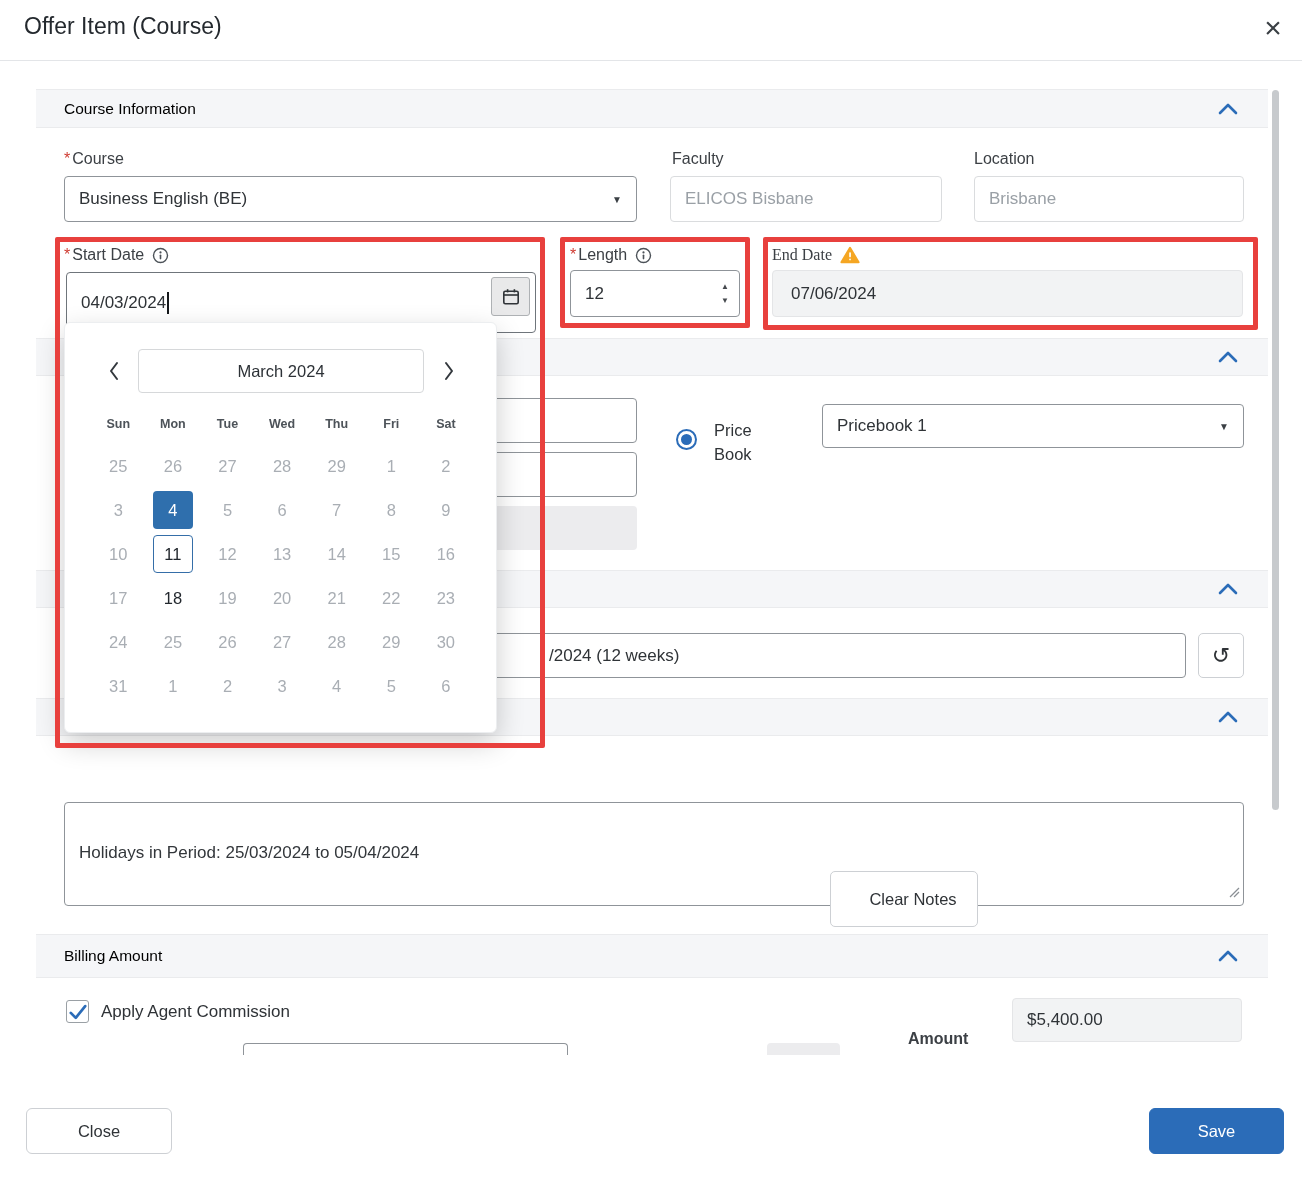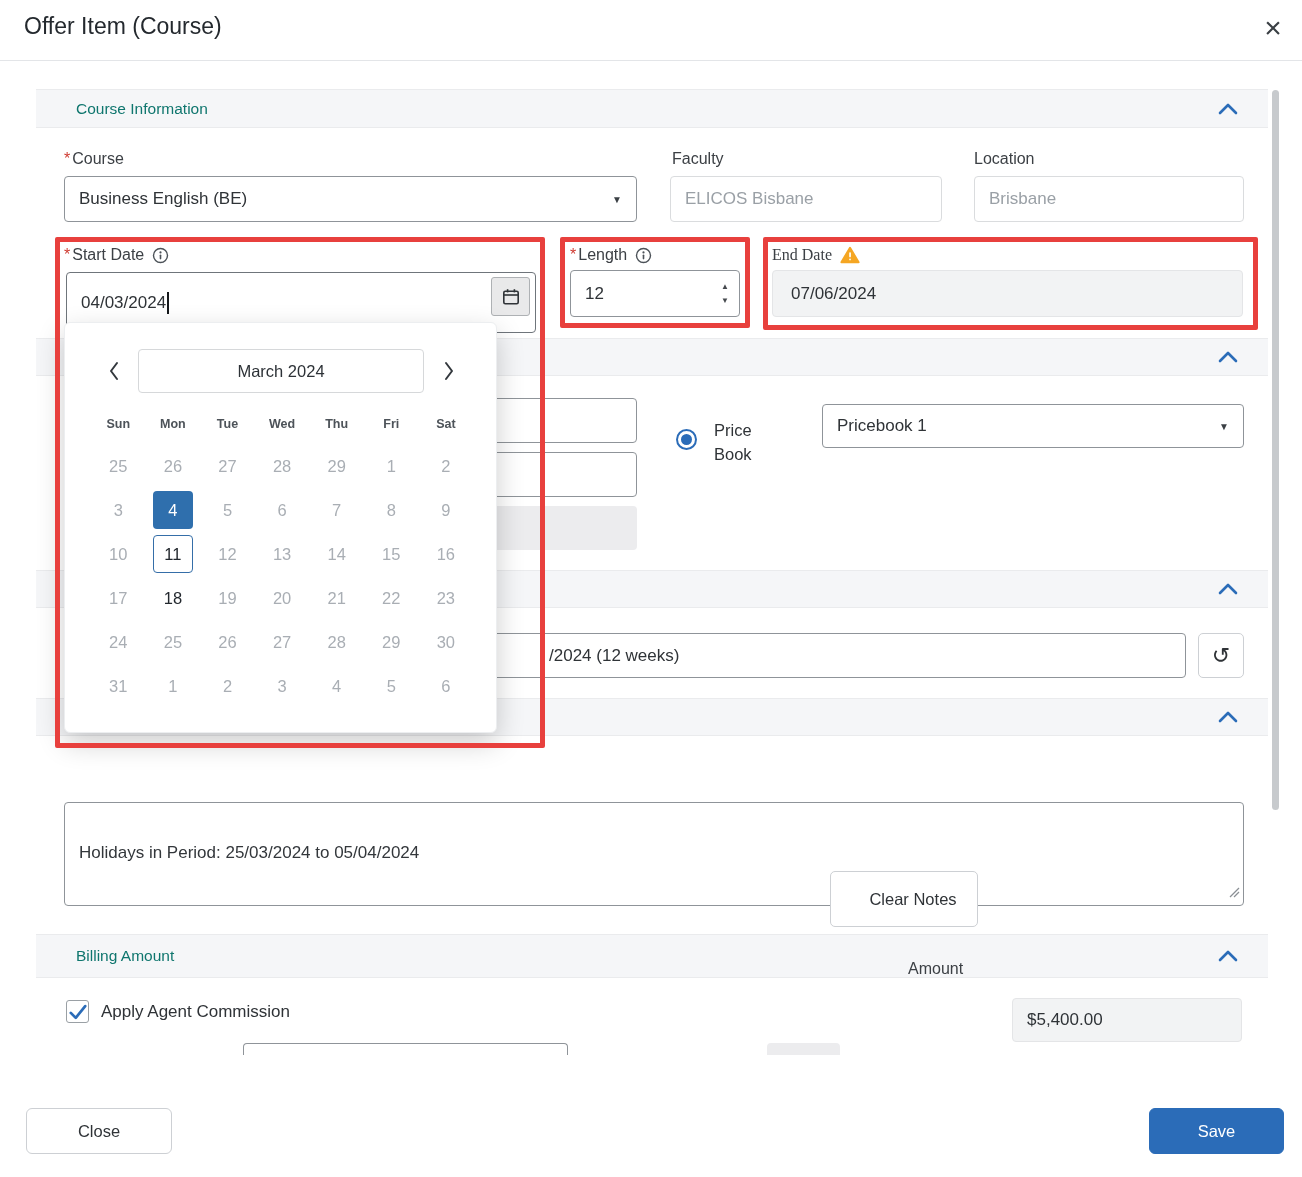--- a/index.html
+++ b/index.html
@@ -9,21 +9,21 @@
   }
   .abs { position:absolute; box-sizing:border-box; }
 
   .modal-title { font-size:23px; color:#24292e; }
   .close-x { width:42px; height:42px; display:flex; align-items:center; justify-content:center;
              font-size:30px; color:#3a3f44; cursor:pointer; }
   .hdr-divider { height:1px; background:#e3e5e8; }
 
   .section-bar { background:#f5f6f8; border-top:1px solid #eaebed; border-bottom:1px solid #eaebed;
                  display:flex; align-items:center; }
-  .section-title { margin-left:40px; font-size:15.5px; color:#0f766e; }
+  .section-title { margin-left:28px; font-size:15.5px; color:#000000; }
   .chev { position:absolute; right:30px; top:50%; transform:translateY(-50%); display:flex; }
 
   .label-row { display:flex; align-items:center; font-size:16px; color:#3c4045; }
   .req { color:#cf3b32; margin-right:2px; }
   .lbl-icon { margin-left:8px; display:flex; align-items:center; }
 
   .input { border:1px solid #8f9499; border-radius:4px; background:#fff; font-size:17px;
            color:#2f3337; display:flex; align-items:center; padding:0 14px; }
   .input--ghost { border-color:#dadcde; }
   .input--ghost .val { color:#9aa0a6; }
@@ -239,21 +239,21 @@
     </span>
   </div>
 
   <div class="abs checkbox" style="left:66px; top:1000px;">
     <svg width="20" height="18" viewBox="0 0 22 20">
         <polyline points="3,11 8.5,16.5 19,3.5" fill="none" stroke="#2b6cb8" stroke-width="3" stroke-linecap="round" stroke-linejoin="round"></polyline>
       </svg>
   </div>
   <div class="abs" style="left:101px; top:1002px; font-size:17px; color:#2f3337;">Apply Agent Commission</div>
 
-  <div class="abs label-row" style="left:908px; top:960px;">Amount</div>
+  <div class="abs label-row" style="left:908px; top:1030px;font-weight:bold;">Amount</div>
   <div class="abs input input--disabled" style="left:1012px; top:998px; width:230px; height:44px;">
     <span class="val">$5,400.00</span>
   </div>
 
   <div class="abs cut-box" style="left:243px; top:1043px; width:325px; height:12px;"></div>
   <div class="abs gray-block" style="left:767px; top:1043px; width:73px; height:12px; border-radius:4px 4px 0 0;"></div>
 
   <div class="abs scroll-thumb" style="left:1272px; top:90px; width:7px; height:720px;"></div>
 
   <div class="abs cal-pop" style="left:64px; top:322px; width:433px; height:411px;">

